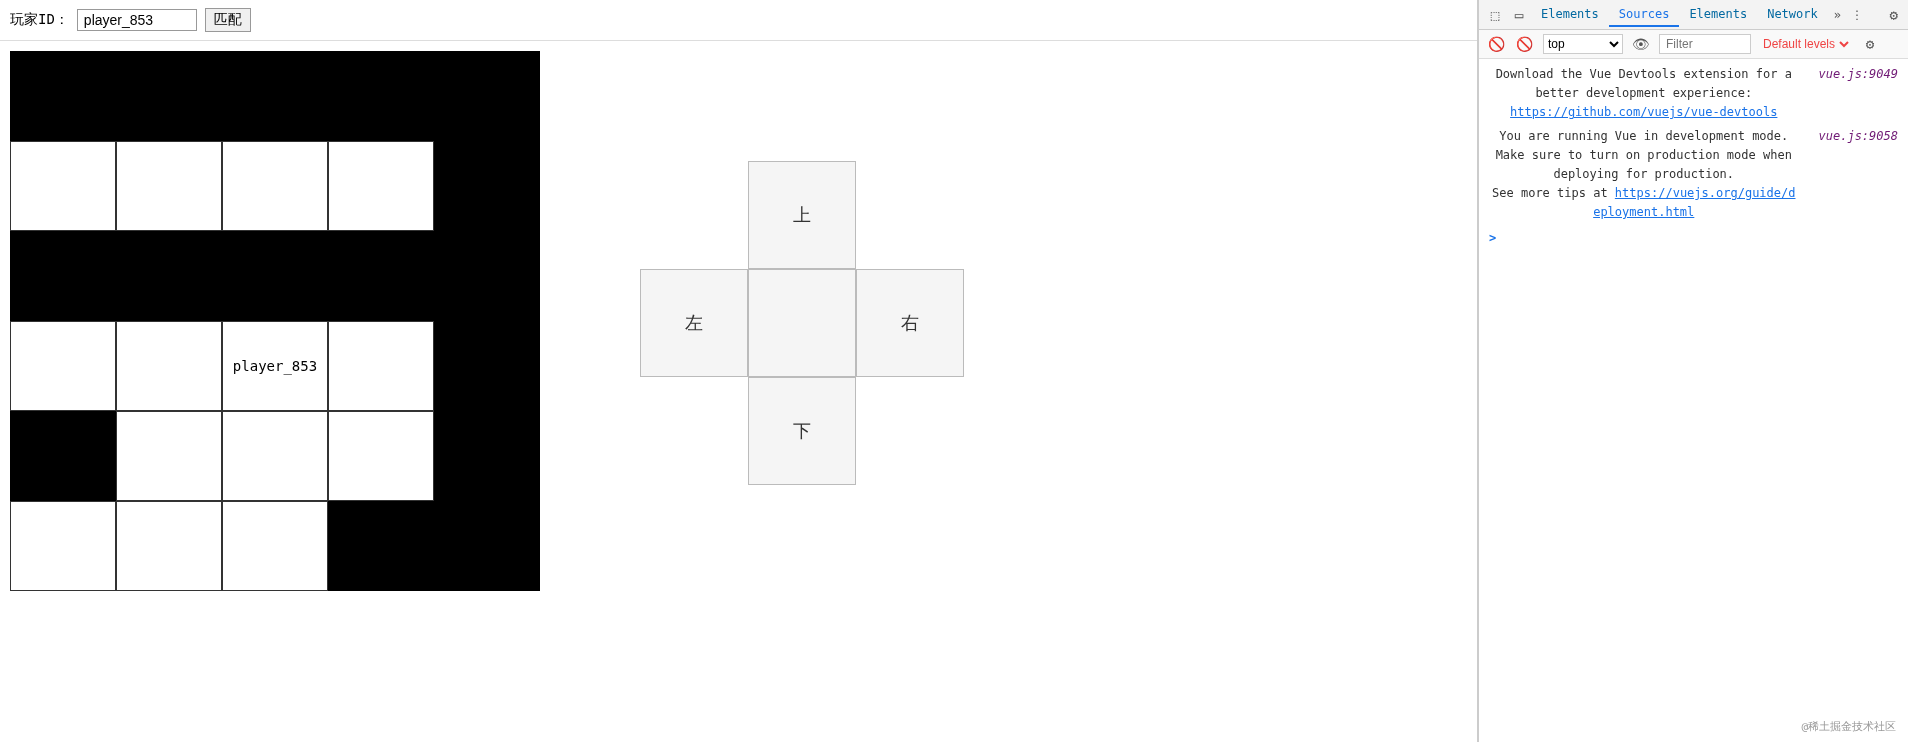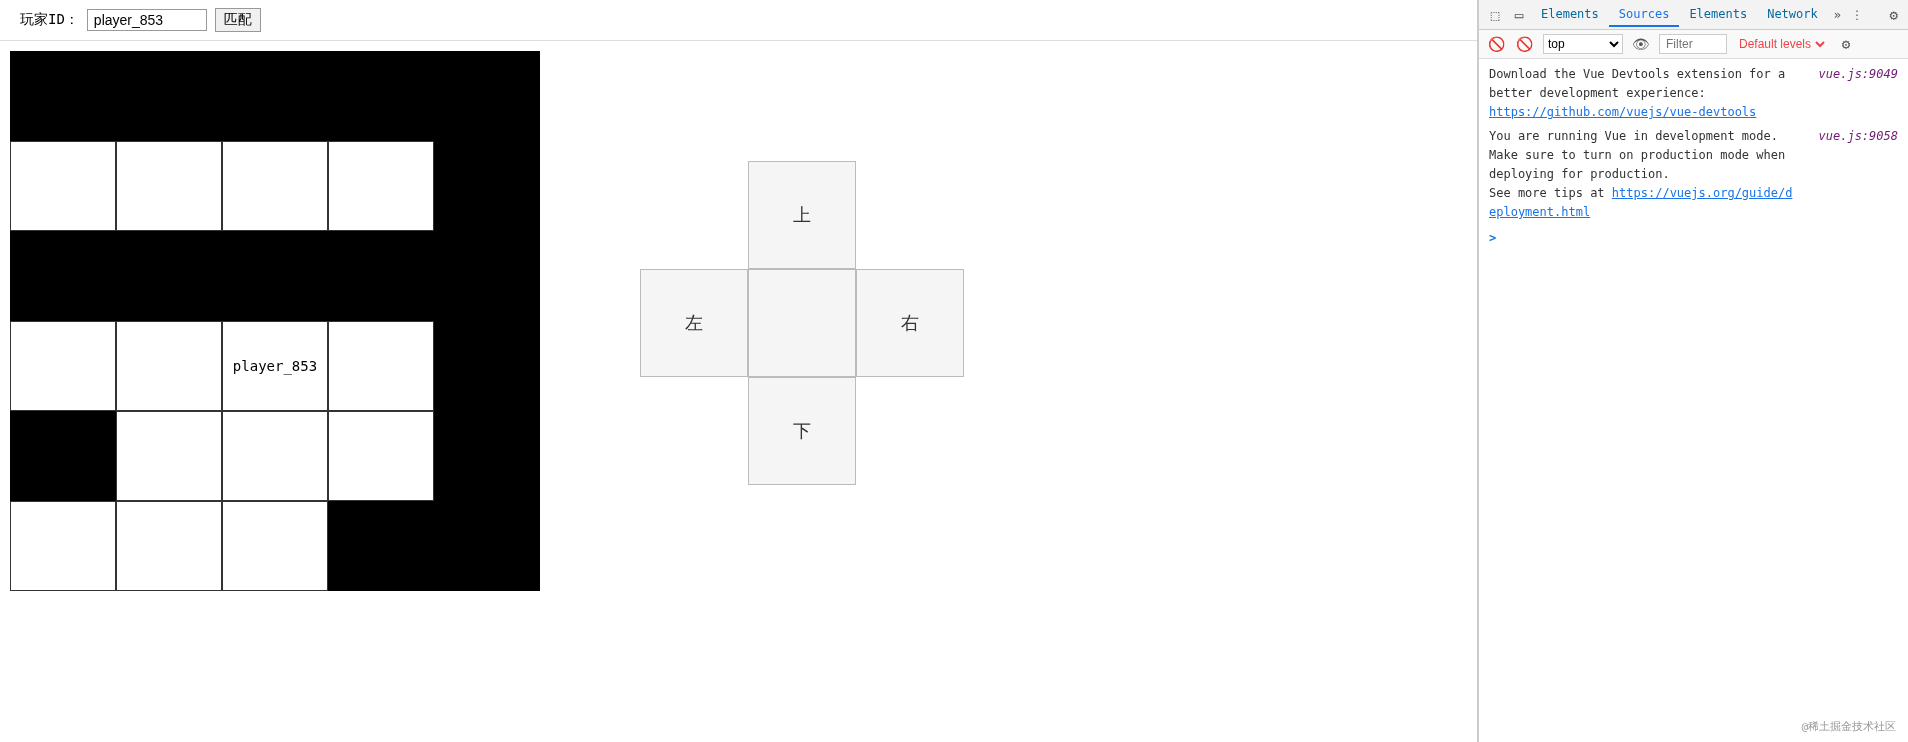--- a/index.html
+++ b/index.html
@@ -11,21 +11,21 @@
       display: flex;
       flex-direction: column;
       border-right: 1px solid #ccc;
       min-width: 0;
     }
 
     
     #top-bar {
       display: flex;
       align-items: center;
-      padding: 8px 20px;
+      padding: 8px 10px;
       border-bottom: 1px solid #ddd;
       gap: 8px;
       font-size: 14px;
     }
 
     #top-bar label {
       font-size: 14px;
     }
 
     #player-id-input {
@@ -206,21 +206,21 @@
       padding: 1px 0;
       min-width: 80px;
       cursor: pointer;
     }
 
     #filter-input {
       border: 1px solid #ccc;
       background: #fff;
       font-size: 12px;
       padding: 2px 6px;
-      width: 68px;
+      width: 92px;
     }
 
     #default-levels-select {
       border: none;
       background: transparent;
       font-size: 12px;
       cursor: pointer;
       color: #ef4444;
     }
 
@@ -232,20 +232,21 @@
       color: #333;
       line-height: 1.6;
       background: #fff;
     }
 
     .console-message {
       display: flex;
       align-items: flex-start;
       gap: 8px;
       margin-bottom: 4px;
+      text-align: center;
     }
 
     .console-text {
       flex: 1;
       white-space: pre-wrap;
       word-break: break-all;
     }
 
     .console-source {
       color: #701a75;

